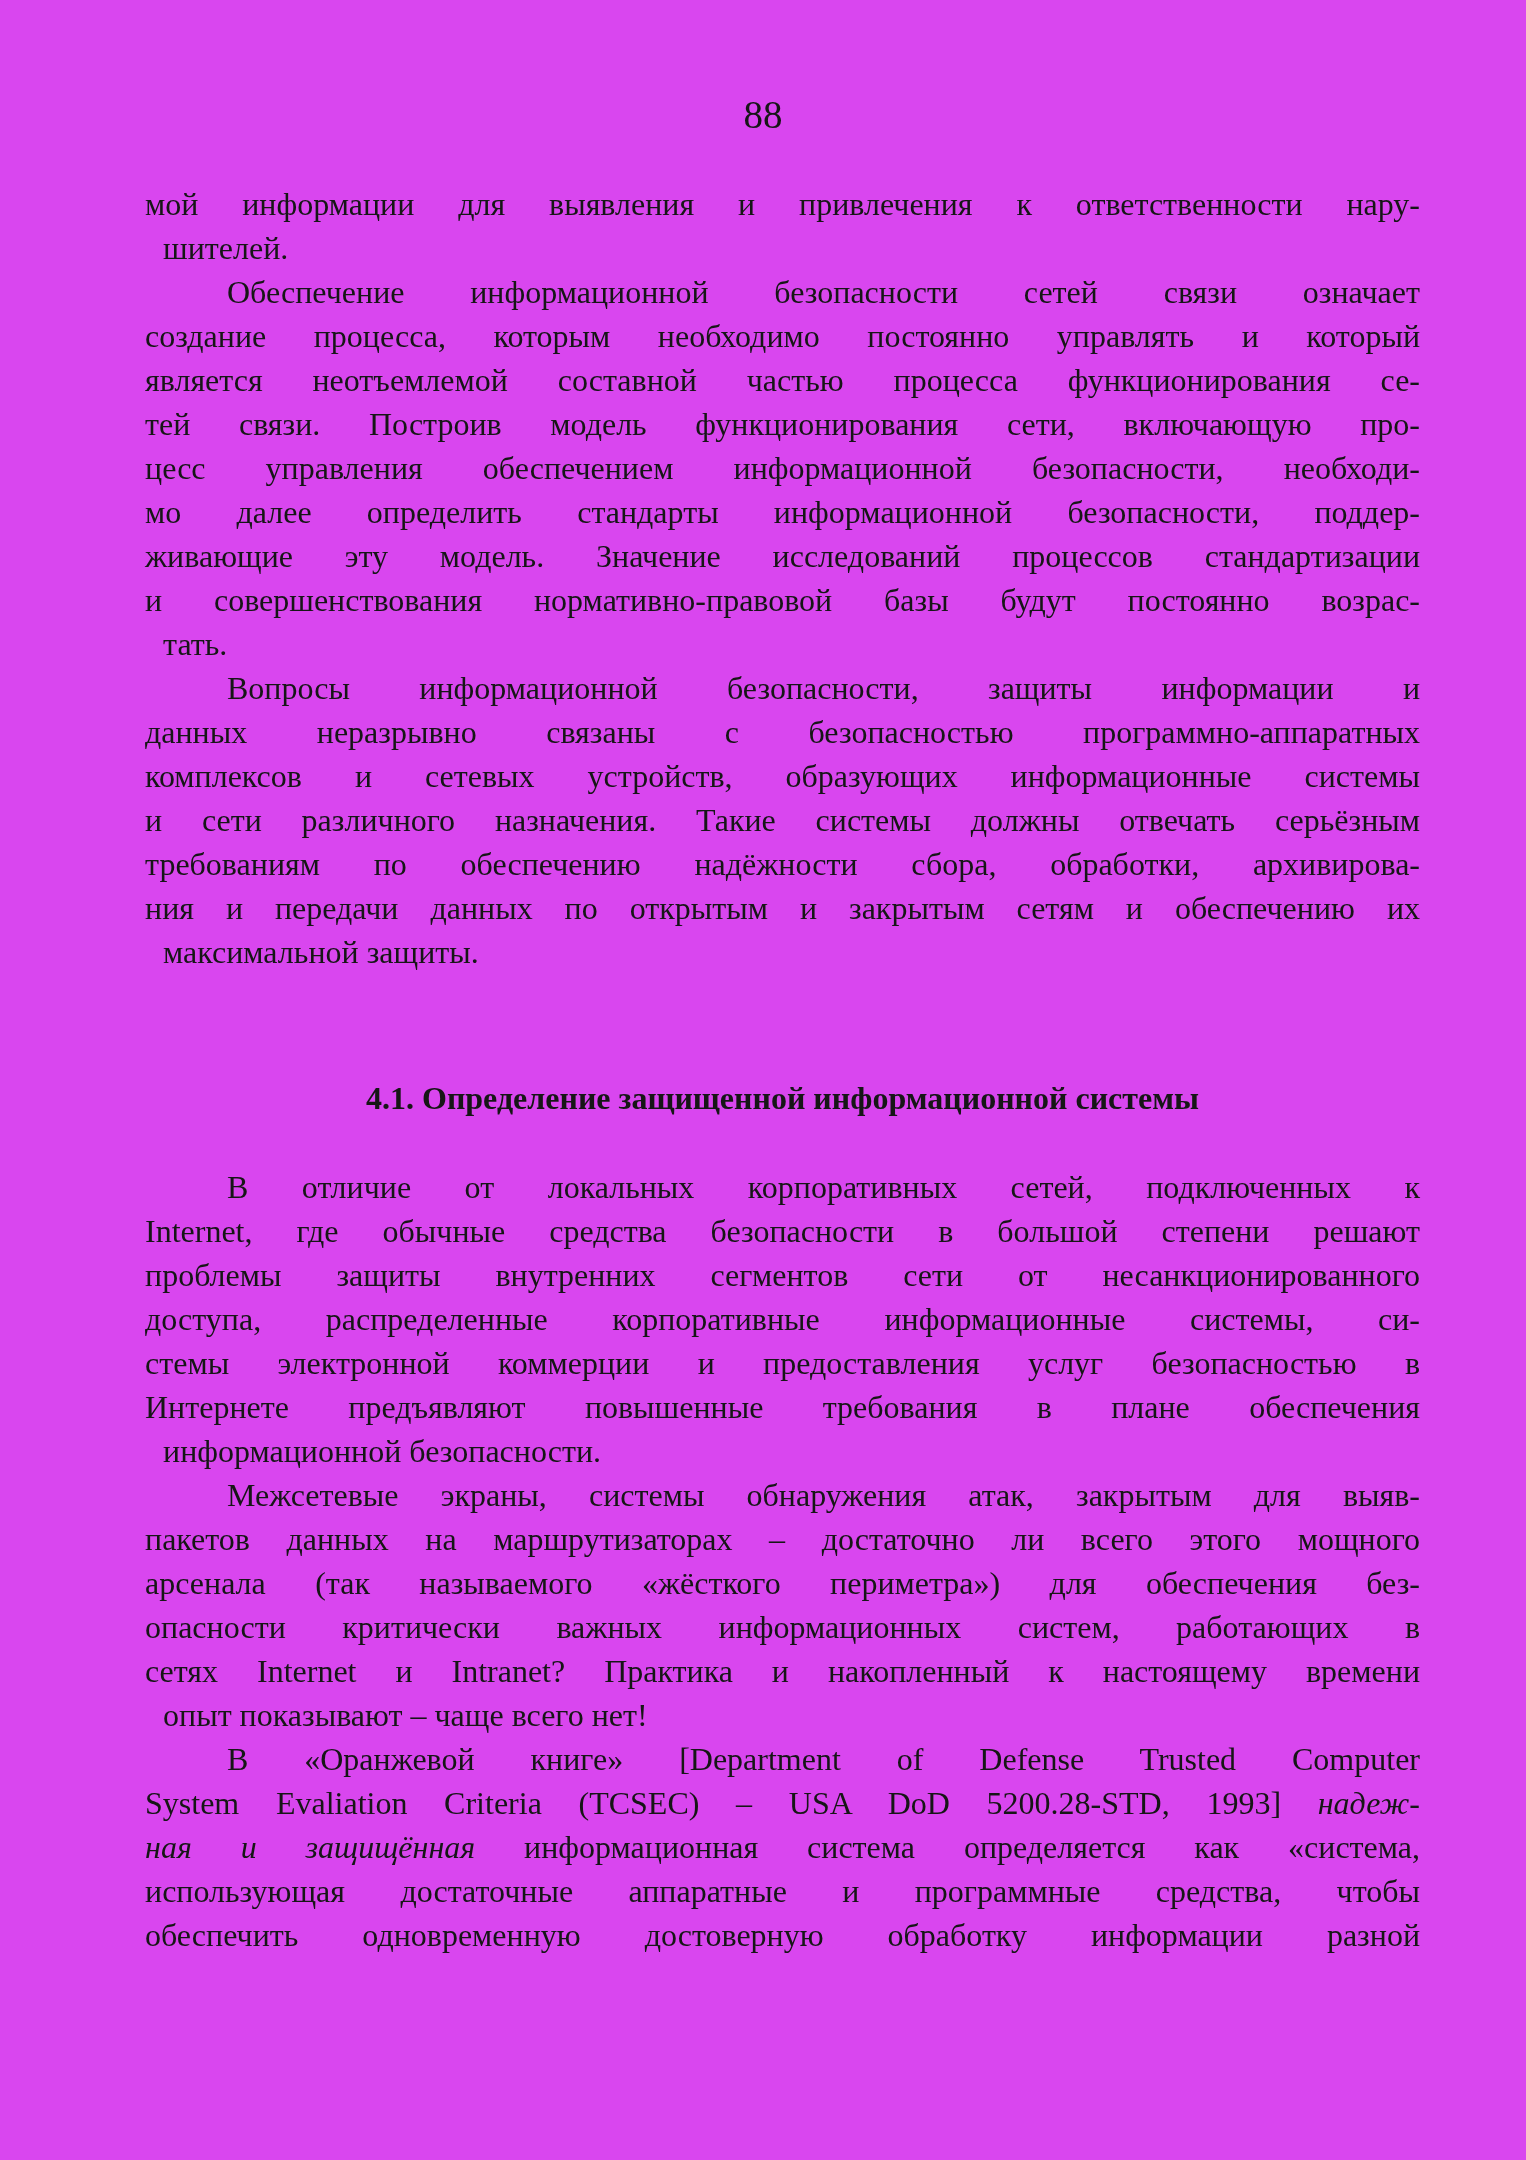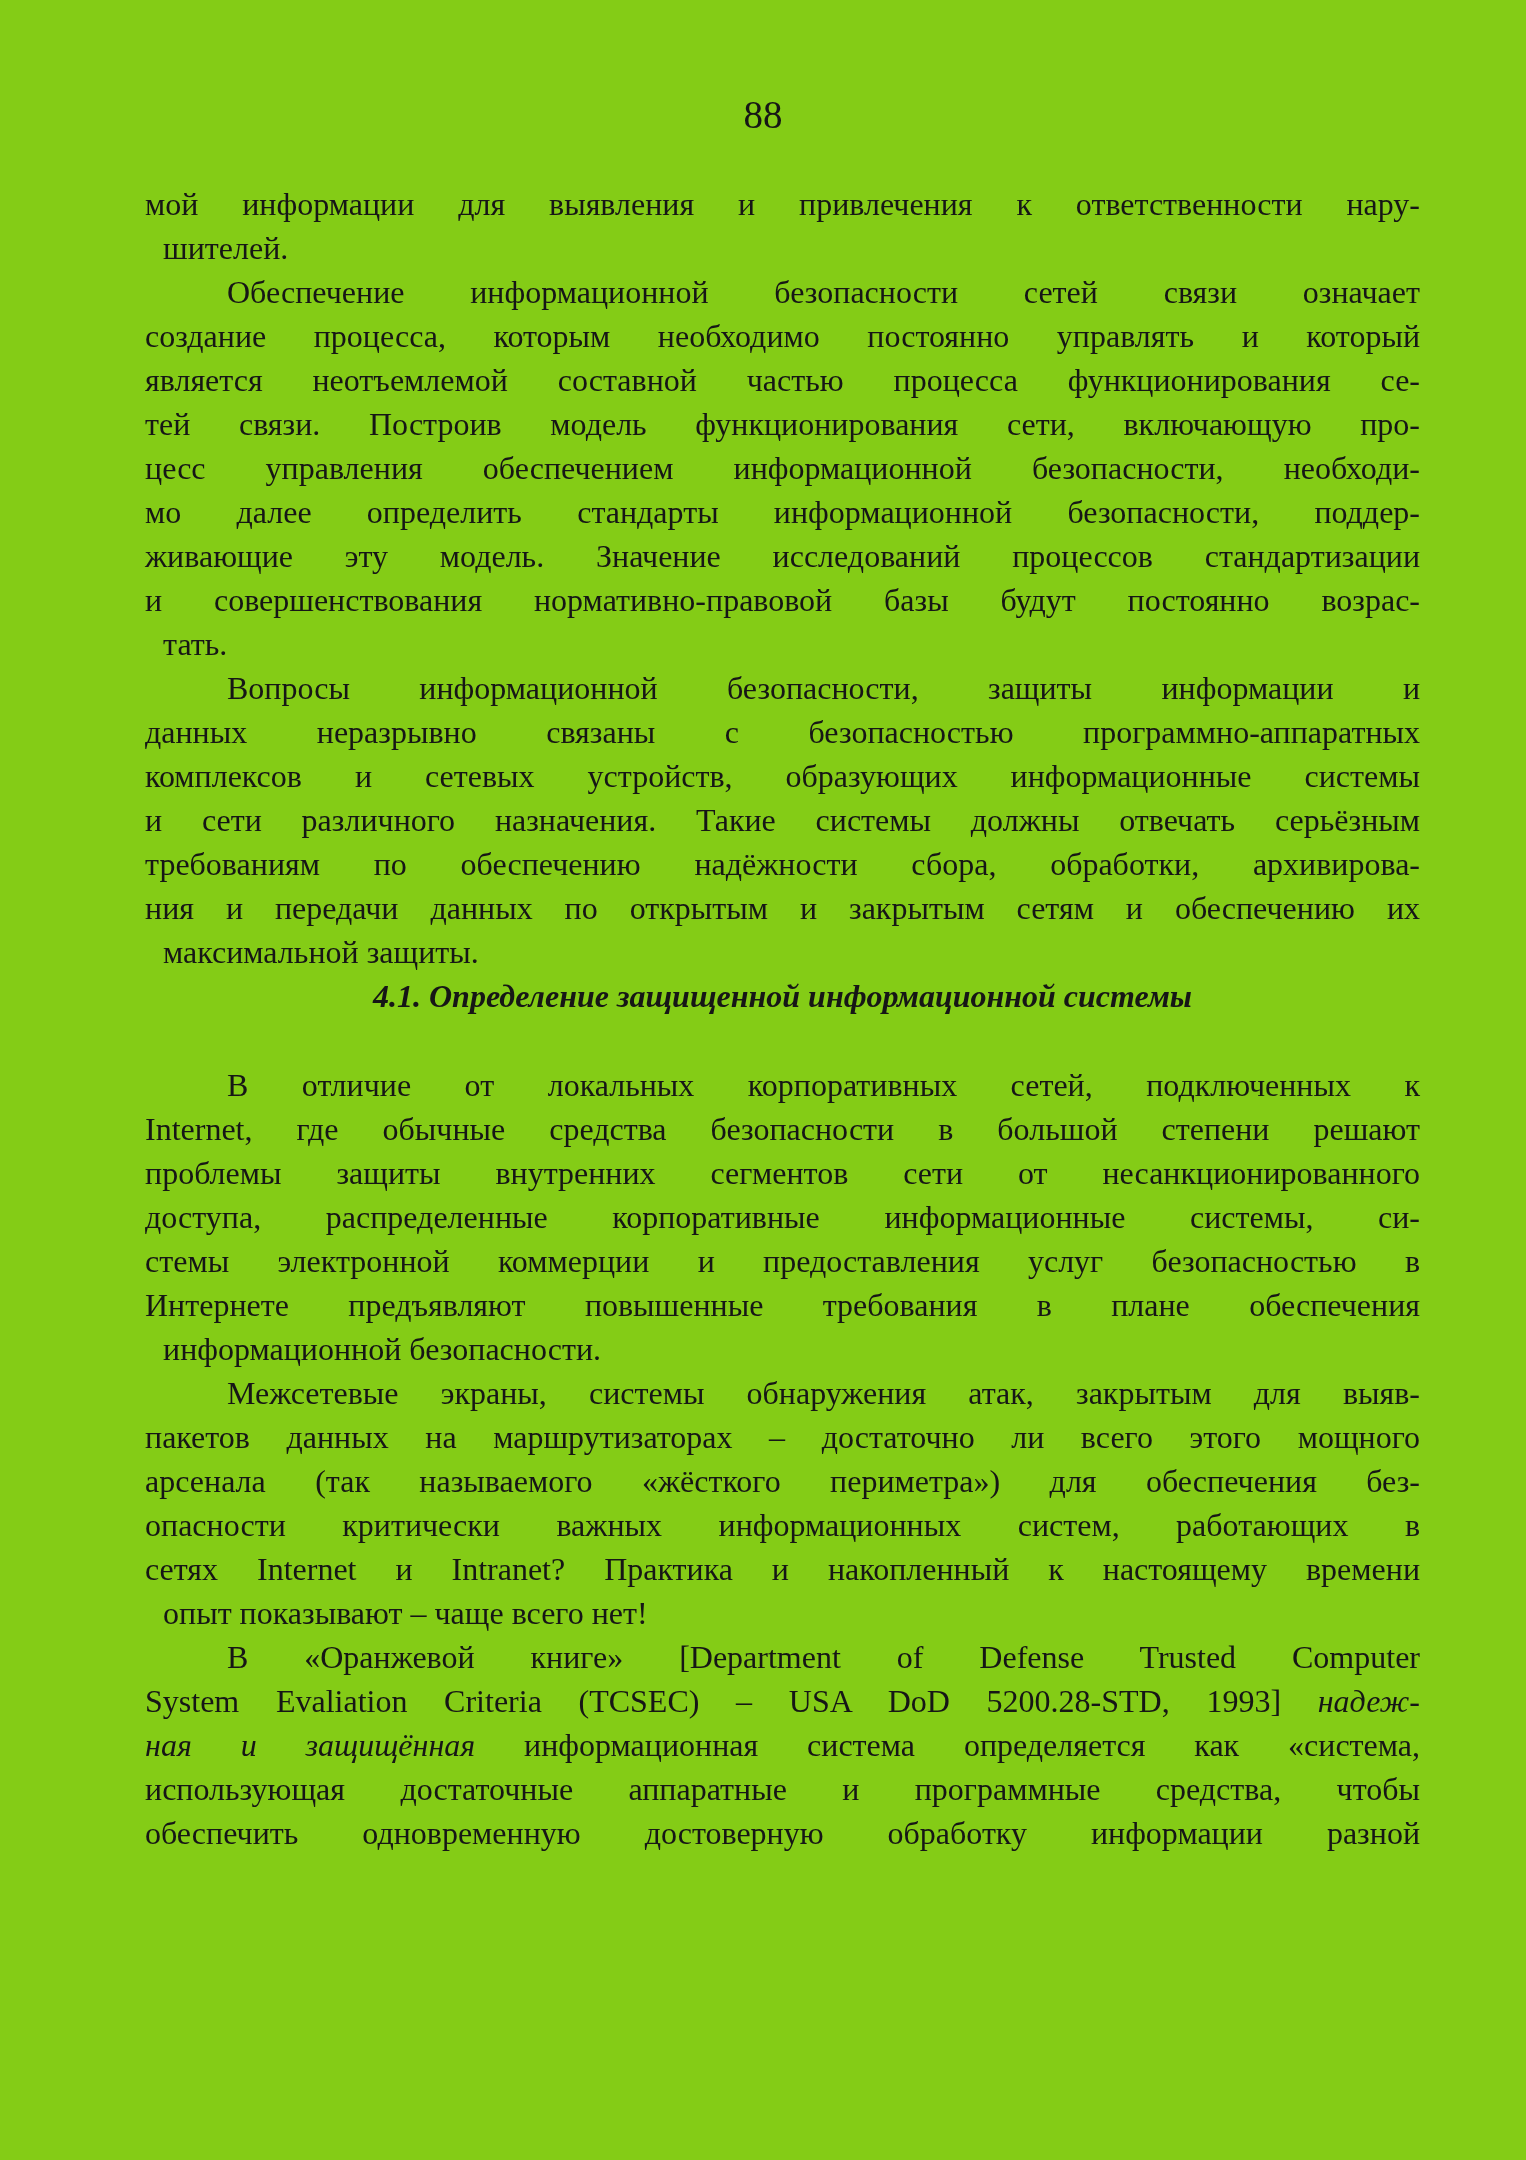--- a/index.html
+++ b/index.html
@@ -10,21 +10,21 @@
     width: 1526px;
     height: 2160px;
     position: relative;
     background: #ffffff;
     font-family: "Liberation Serif", "DejaVu Serif", serif;
     color: #161616;
   }
   .page {
     position: absolute;
     inset: 0;
-    background: #84cc16;
+    background: #d946ef;
     overflow: hidden;
   }
   .pagenum {
     position: absolute;
     top: 93px;
     left: 0;
     right: 0;
     text-align: center;
     font-size: 39px;
     line-height: 44px;
@@ -50,22 +50,22 @@
     text-indent: 82px;
   }
   .line.last-left {
     text-align-last: left;
     margin-left: 18px;
   }
   .heading {
     font-weight: bold;
     text-align: center;
     text-align-last: center;
+    margin-top: 102px;
     margin-bottom: 45px;
-    font-style: italic;
   }
   .em {
     font-style: italic;
   }
 </style>
 </head>
 <body>
 
 <div class="page">
   <div class="pagenum">88</div>

